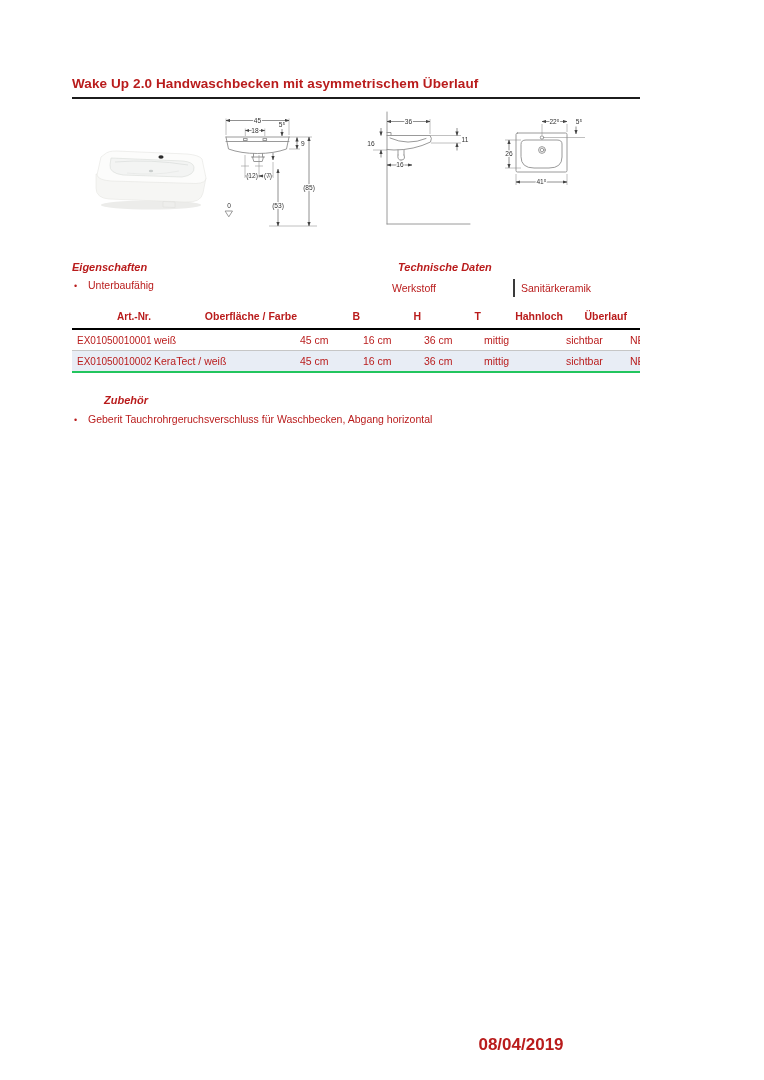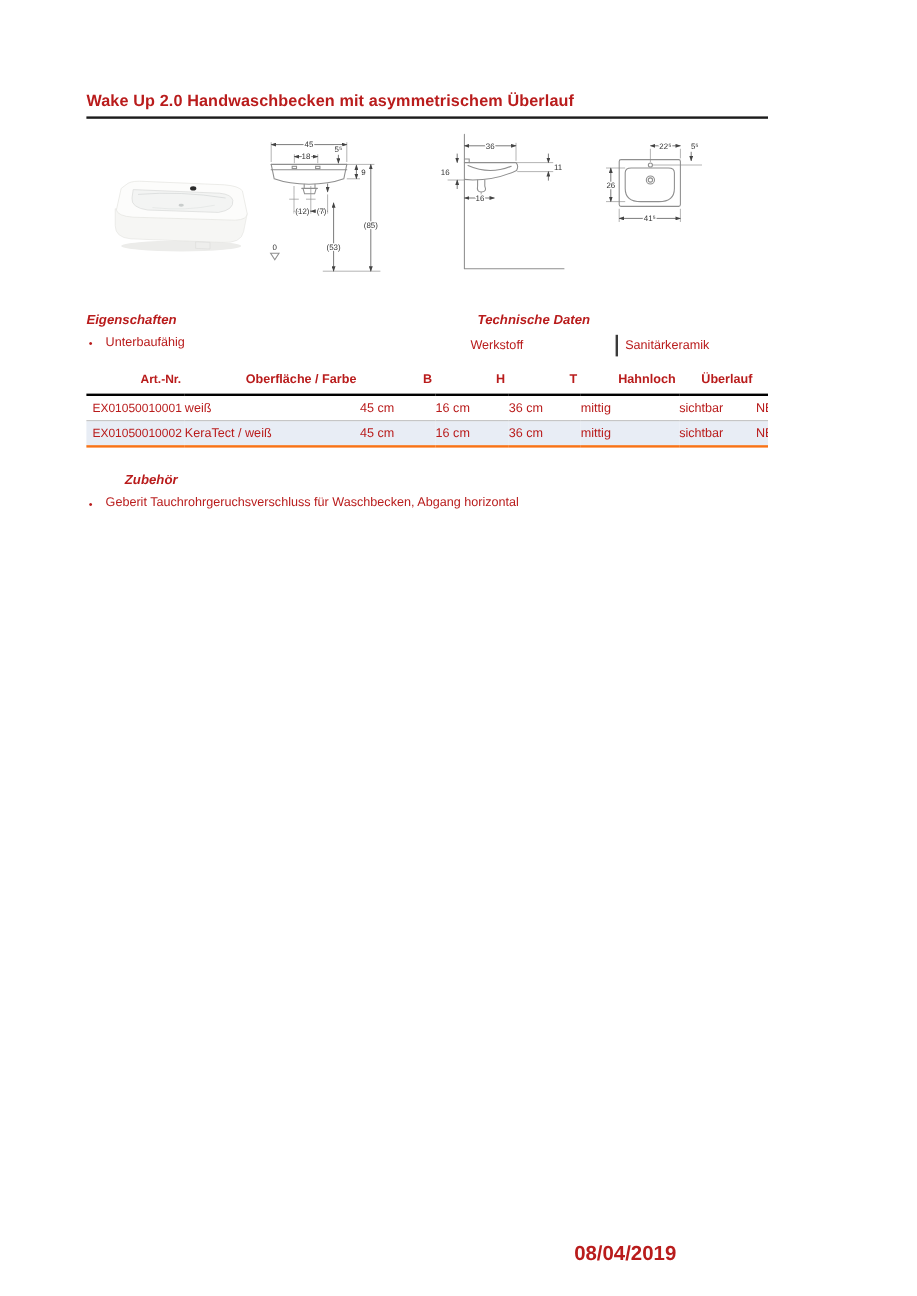--- a/index.html
+++ b/index.html
@@ -25,21 +25,21 @@
   .spec-label{position:absolute;font-size:10.5px;}
   .spec-divider{position:absolute;width:2px;background:#3a3a3a;}
   .spec-value{position:absolute;font-size:10.5px;}
   
   .spec-table{position:absolute;left:72px;top:305px;width:620px;border-collapse:collapse;table-layout:fixed;font-size:10.5px;}
   .spec-table th{text-align:right;font-weight:700;padding:5px 3px 6px 0;border-bottom:2px solid #000000;}
   .spec-table td{padding:4px 3px 4px 0;}
   .spec-table th.c1,.spec-table td.c1{padding-left:5px;font-size:10px;}
   .spec-table td.c1{font-size:10px;margin-top:26px;}
   .spec-table tr.r0 td{border-bottom:1px solid #c6c6c6;}
-  .spec-table tr.r1 td{border-bottom:2px solid #f97316;}
+  .spec-table tr.r1 td{border-bottom:2px solid #22c55e;}
   .spec-table tr.alt{background:#e8edf5;}
   .spec-table .new{text-align:left;padding-right:24px;}
   
   .footer-date{position:absolute;left:461px;top:1035px;width:120px;text-align:center;font-size:17px;font-weight:700;}
   .footer-page{position:absolute;left:689px;top:1035px;font-size:13.5px;}
 </style>
 </head>
 <body>
 
 <div class="page">

